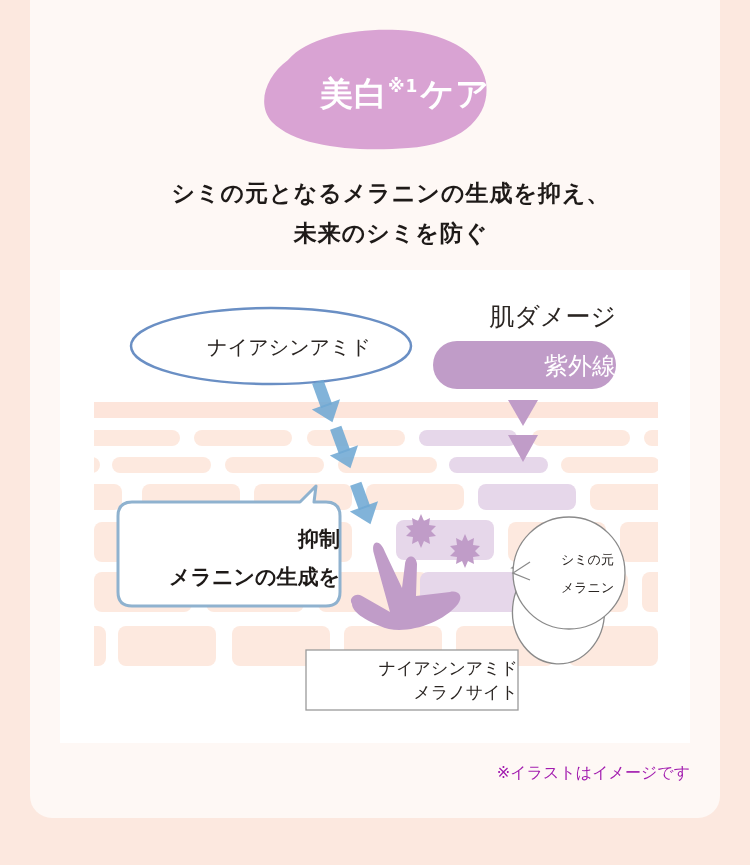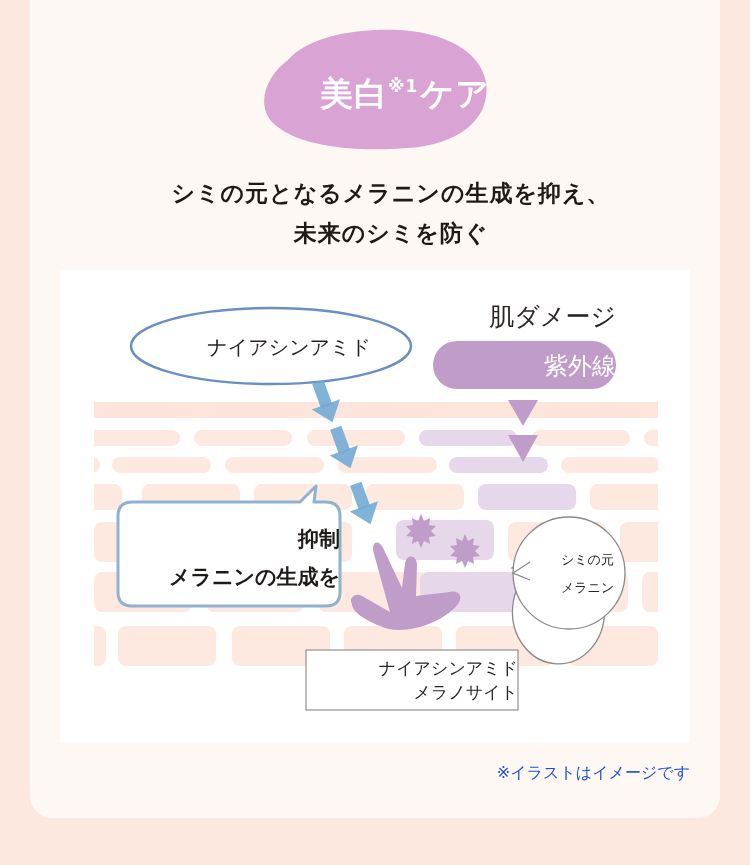--- a/index.html
+++ b/index.html
@@ -57,21 +57,21 @@
   .lbl {
     position: absolute;
     color: #2a2522;
     text-align: right;
     white-space: nowrap;
   }
   .note {
     position: absolute;
     right: 60px; top: 763px;
     font-size: 16px;
-    color: #1d4ed8;
+    color: #a21caf;
   }
 </style>
 </head>
 <body>
 
 <div class="card"></div>
 
 <div class="badge">
   <svg width="232" height="128" viewBox="0 0 232 128">
     <path d="M30,36 C50,12 100,4 140,6 C185,8 222,26 228,58 C233,92 205,120 150,124 C100,128 40,124 14,98 C-2,80 8,52 30,36 Z" fill="#d9a3d3"></path>

